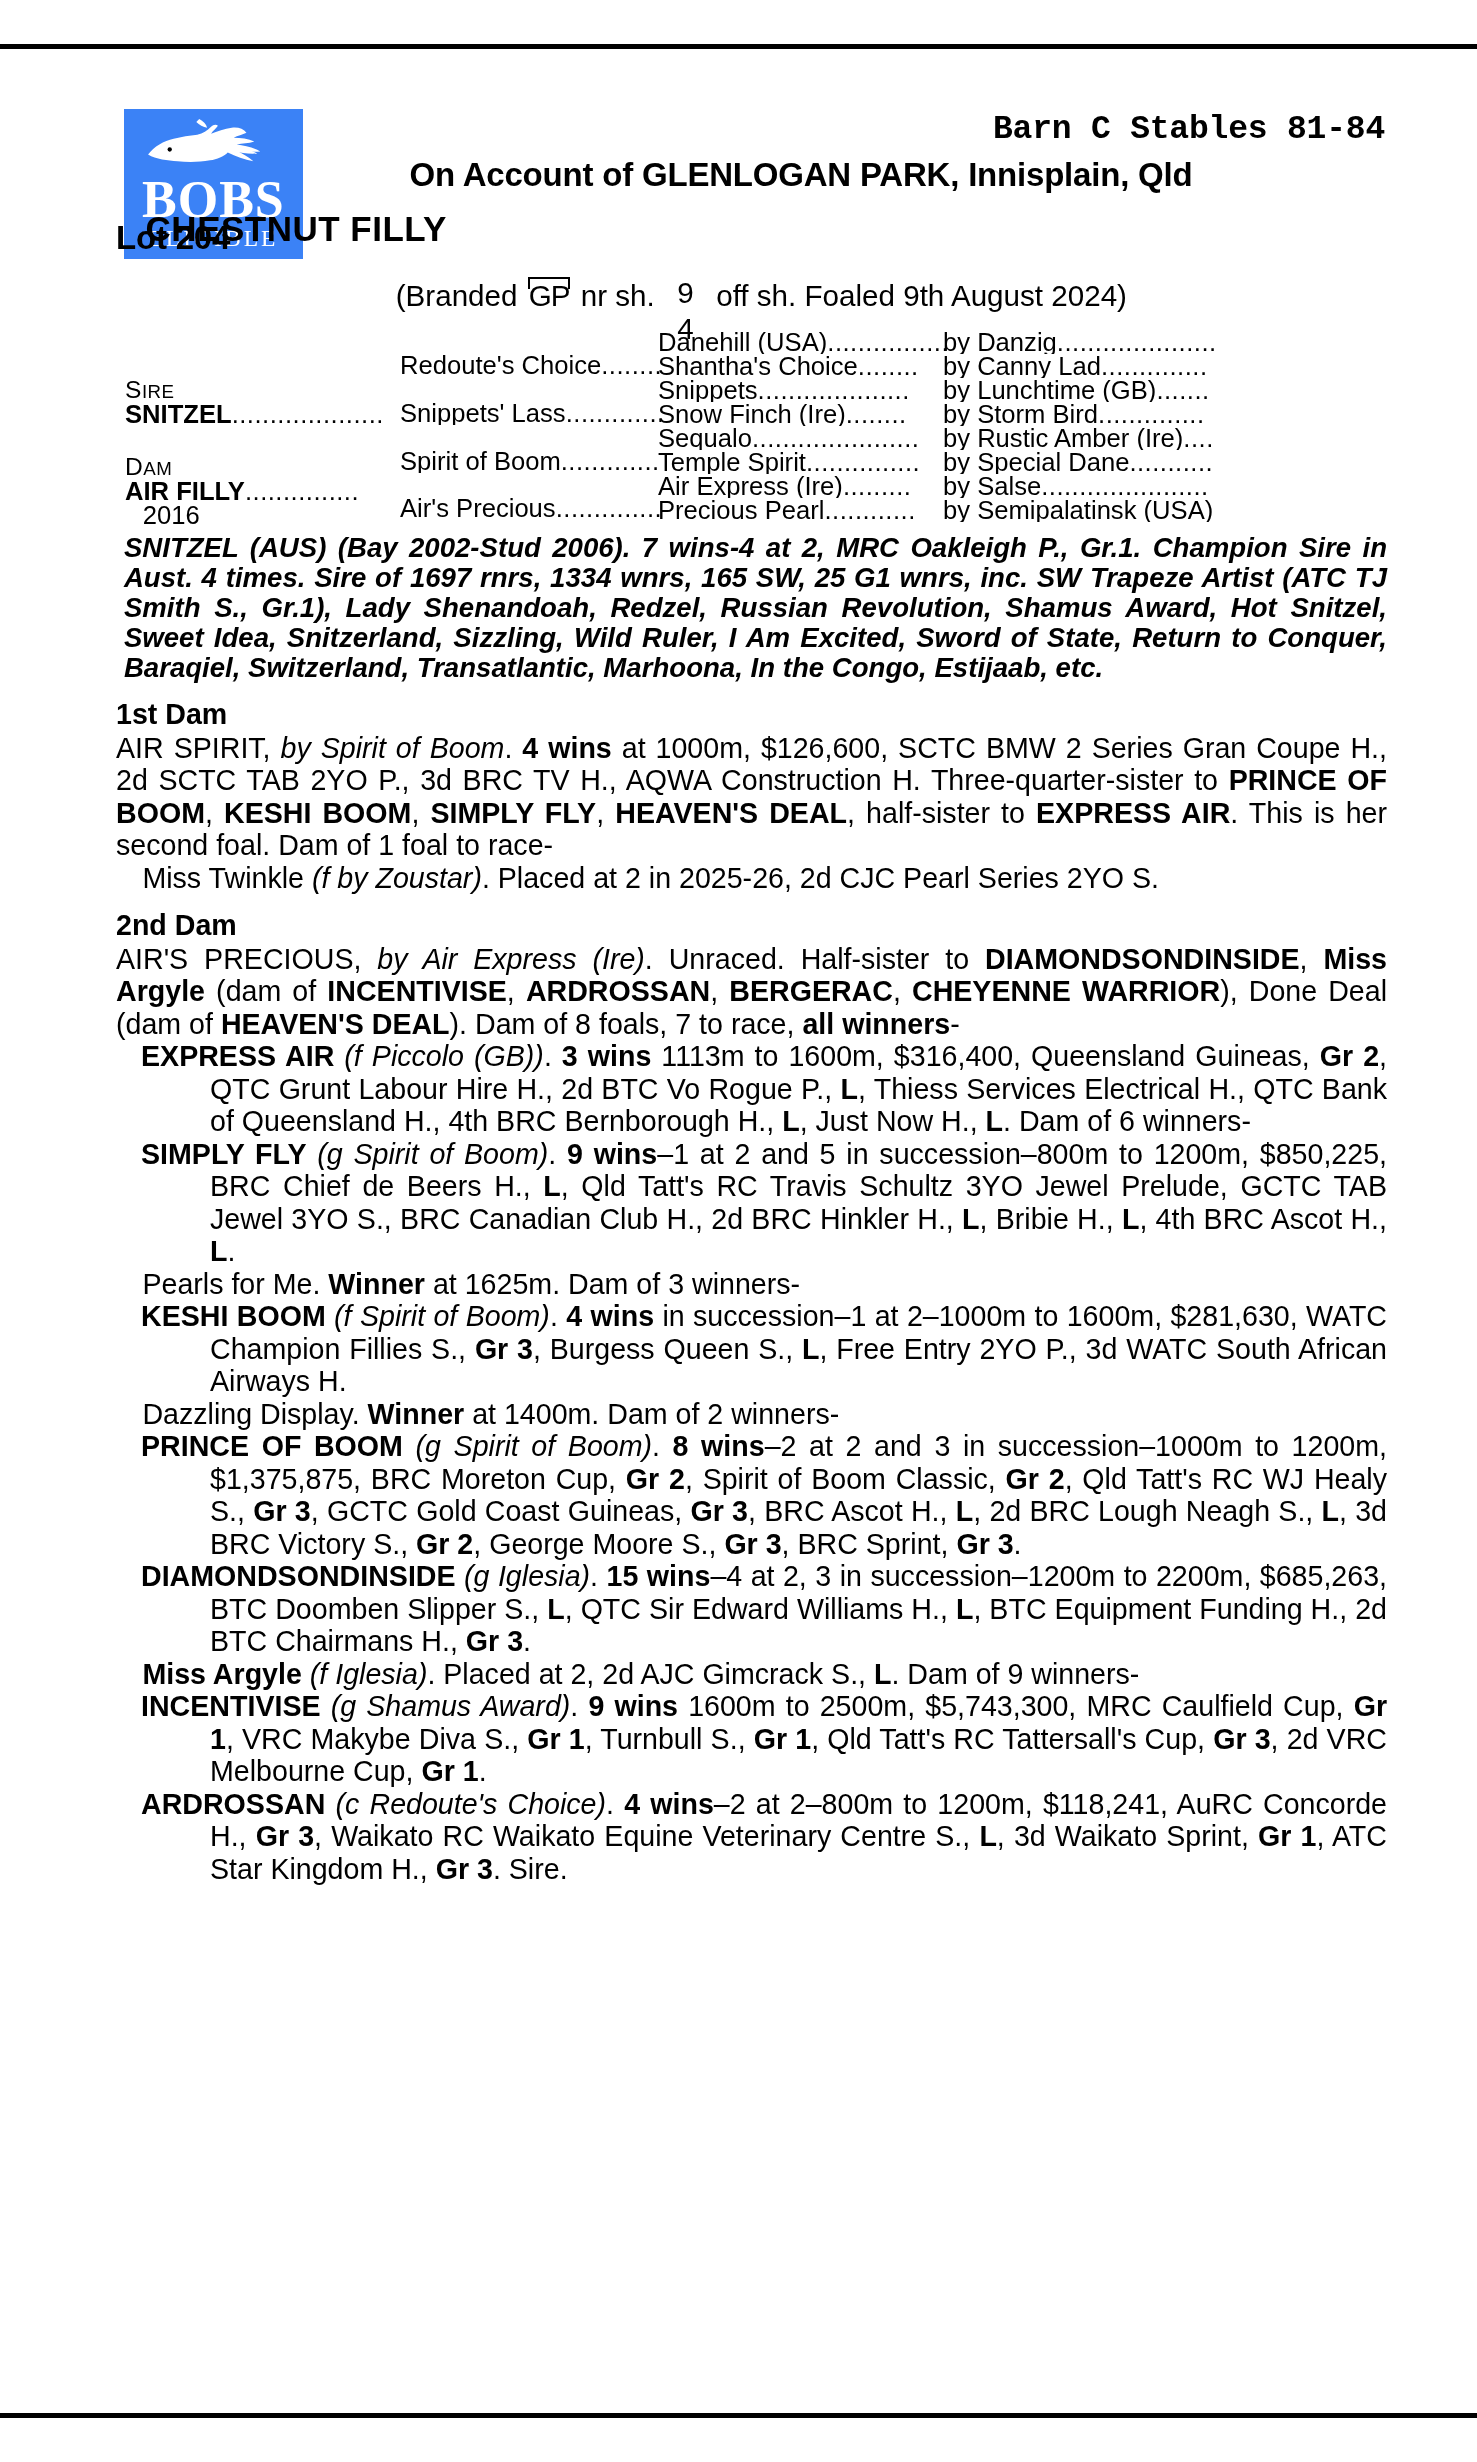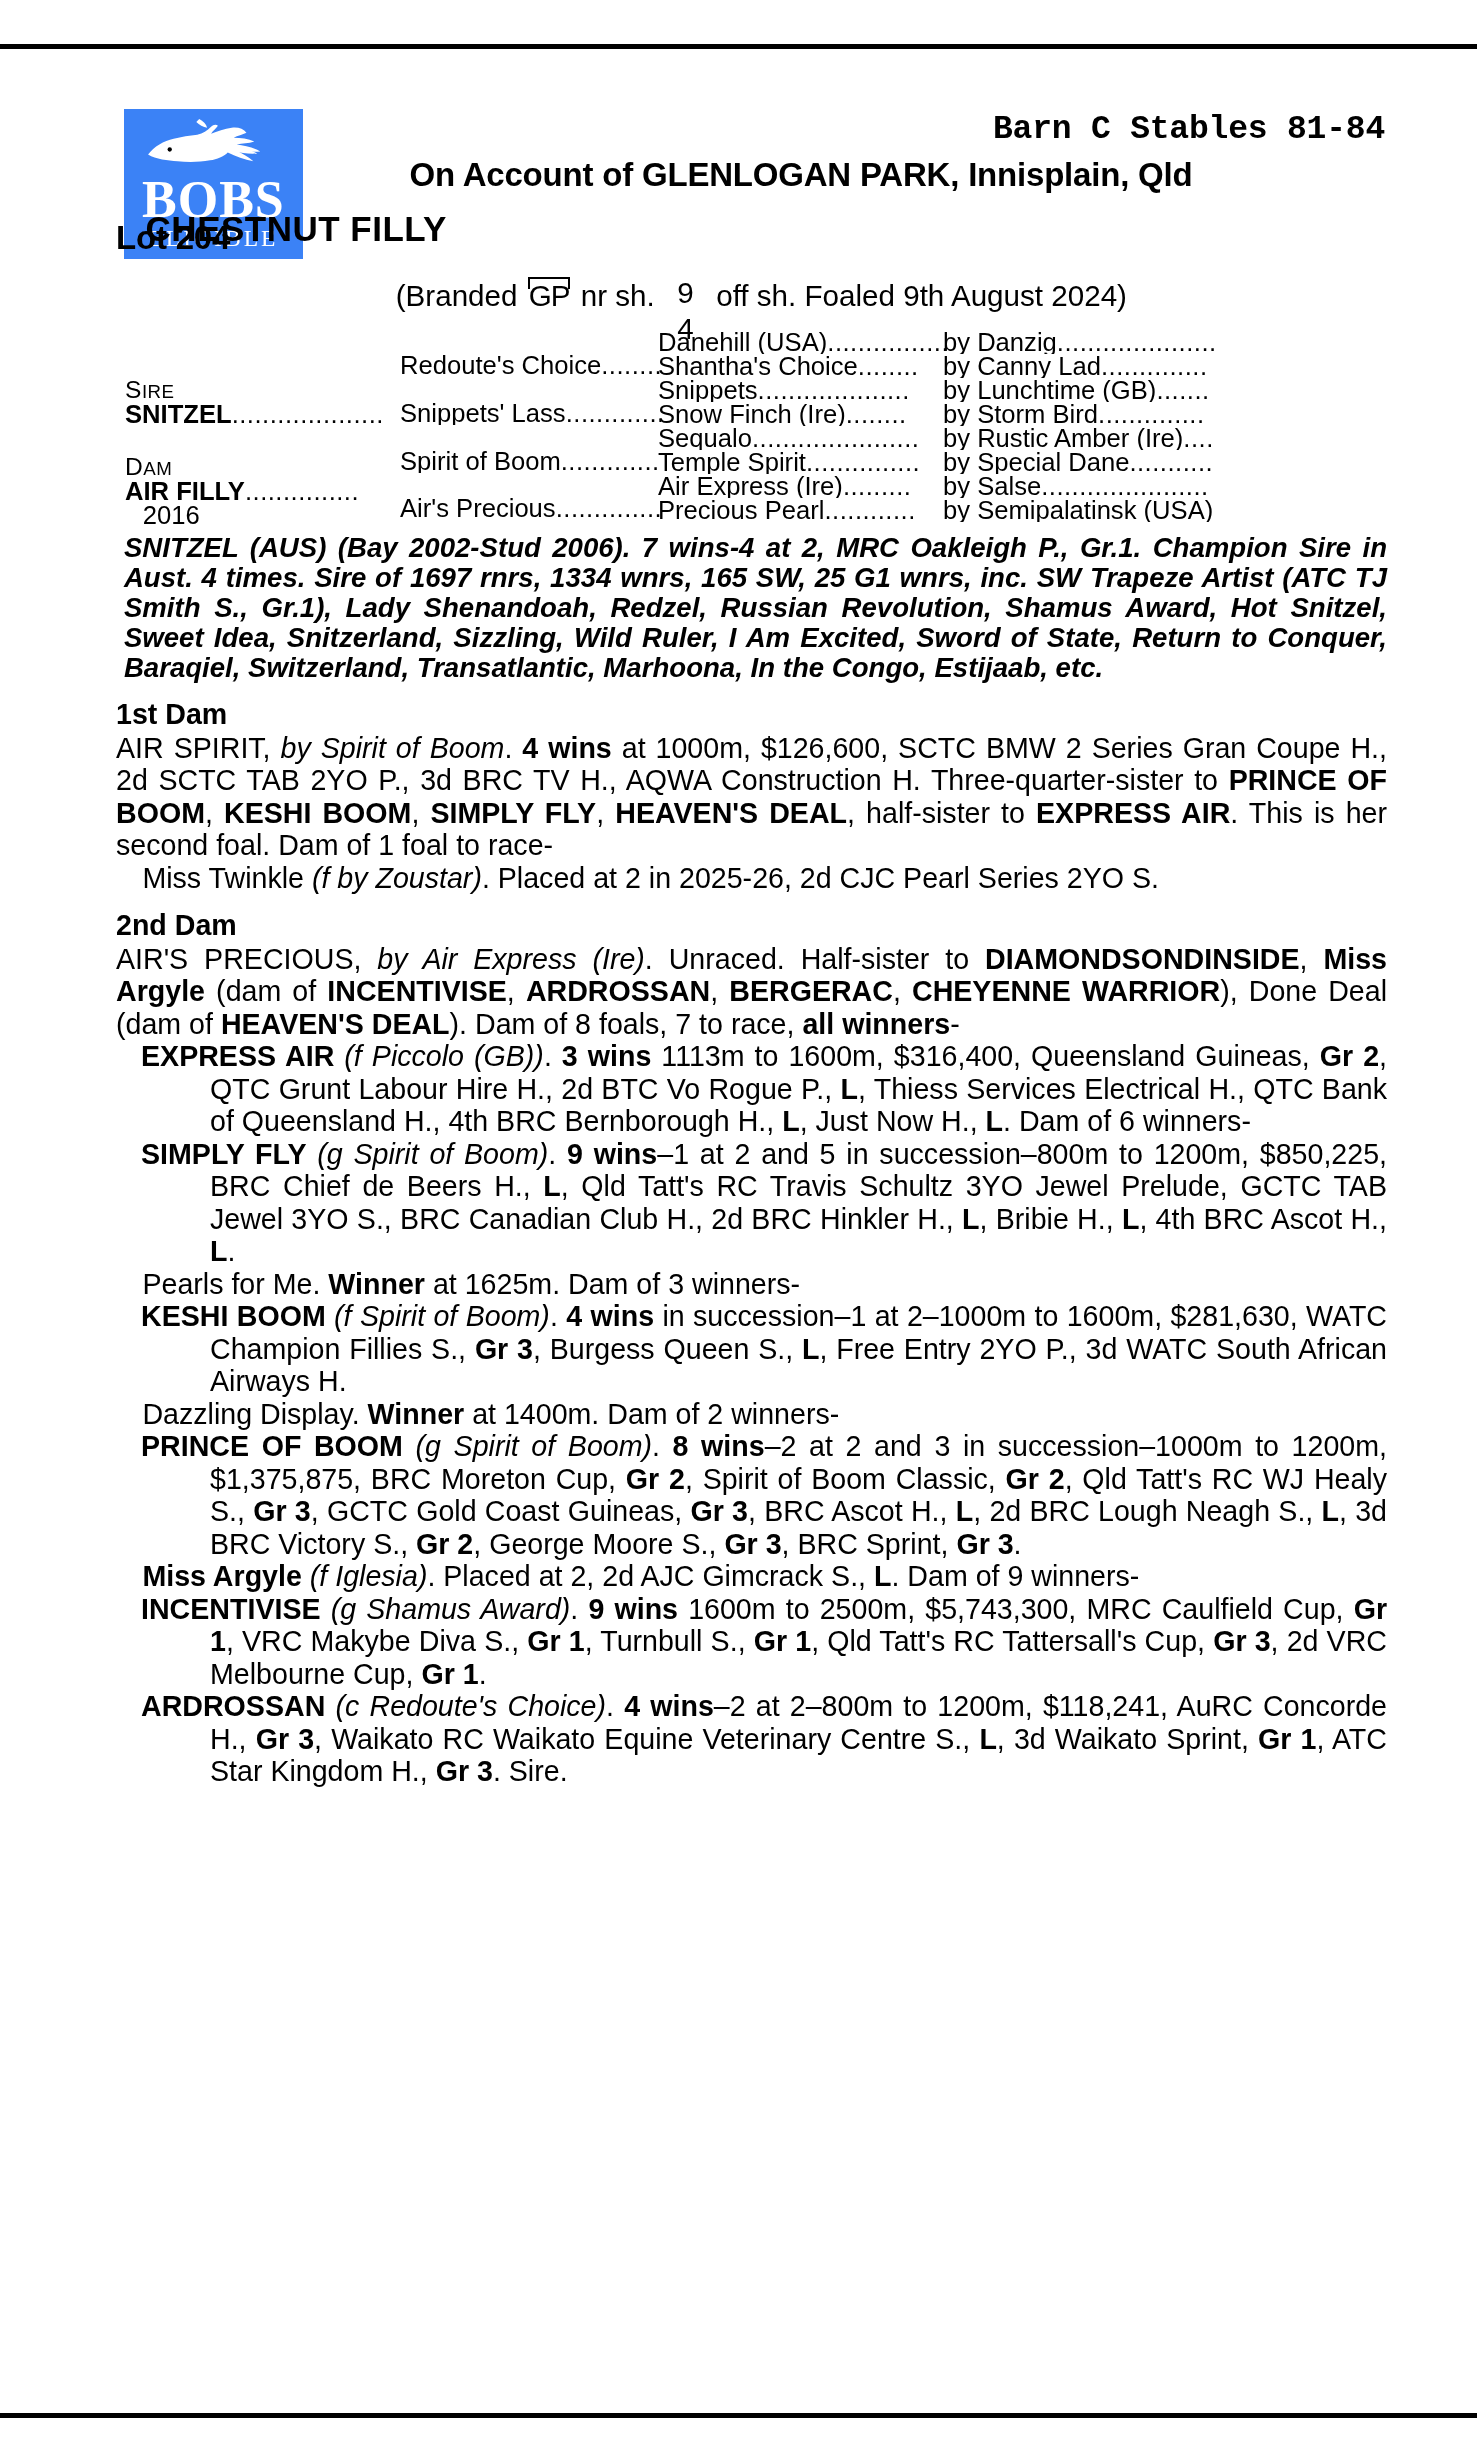--- a/index.html
+++ b/index.html
@@ -323,20 +323,21 @@
         <div class="entry lvl0">AIR SPIRIT, <i>by Spirit of Boom</i>. <b>4 wins</b> at 1000m, $126,600, SCTC BMW 2 Series Gran Coupe H., 2d SCTC TAB 2YO P., 3d BRC TV H., AQWA Construction H. Three-quarter-sister to <b>PRINCE OF BOOM</b>, <b>KESHI BOOM</b>, <b>SIMPLY FLY</b>, <b>HEAVEN'S DEAL</b>, half-sister to <b>EXPRESS AIR</b>. This is her second foal. Dam of 1 foal to race-</div>
         <div class="entry ind3">Miss Twinkle <i>(f by Zoustar)</i>. Placed at 2 in 2025-26, 2d CJC Pearl Series 2YO S.</div>
         <div class="dam-head">2nd Dam</div>
         <div class="entry lvl0">AIR'S PRECIOUS, <i>by Air Express (Ire)</i>. Unraced. Half-sister to <b>DIAMONDSONDINSIDE</b>, <b>Miss Argyle</b> (dam of <b>INCENTIVISE</b>, <b>ARDROSSAN</b>, <b>BERGERAC</b>, <b>CHEYENNE WARRIOR</b>), Done Deal (dam of <b>HEAVEN'S DEAL</b>). Dam of 8 foals, 7 to race, <b>all winners</b>-</div>
         <div class="entry ind4"><b>EXPRESS AIR</b> <i>(f Piccolo (GB))</i>. <b>3 wins</b> 1113m to 1600m, $316,400, Queensland Guineas, <b>Gr 2</b>, QTC Grunt Labour Hire H., 2d BTC Vo Rogue P., <b>L</b>, Thiess Services Electrical H., QTC Bank of Queensland H., 4th BRC Bernborough H., <b>L</b>, Just Now H., <b>L</b>. Dam of 6 winners-</div>
         <div class="entry ind4"><b>SIMPLY FLY</b> <i>(g Spirit of Boom)</i>. <b>9 wins</b>–1 at 2 and 5 in succession–800m to 1200m, $850,225, BRC Chief de Beers H., <b>L</b>, Qld Tatt's RC Travis Schultz 3YO Jewel Prelude, GCTC TAB Jewel 3YO S., BRC Canadian Club H., 2d BRC Hinkler H., <b>L</b>, Bribie H., <b>L</b>, 4th BRC Ascot H., <b>L</b>.</div>
         <div class="entry ind3">Pearls for Me. <b>Winner</b> at 1625m. Dam of 3 winners-</div>
         <div class="entry ind4"><b>KESHI BOOM</b> <i>(f Spirit of Boom)</i>. <b>4 wins</b> in succession–1 at 2–1000m to 1600m, $281,630, WATC Champion Fillies S., <b>Gr 3</b>, Burgess Queen S., <b>L</b>, Free Entry 2YO P., 3d WATC South African Airways H.</div>
         <div class="entry ind3">Dazzling Display. <b>Winner</b> at 1400m. Dam of 2 winners-</div>
         <div class="entry ind4"><b>PRINCE OF BOOM</b> <i>(g Spirit of Boom)</i>. <b>8 wins</b>–2 at 2 and 3 in succession–1000m to 1200m, $1,375,875, BRC Moreton Cup, <b>Gr 2</b>, Spirit of Boom Classic, <b>Gr 2</b>, Qld Tatt's RC WJ Healy S., <b>Gr 3</b>, GCTC Gold Coast Guineas, <b>Gr 3</b>, BRC Ascot H., <b>L</b>, 2d BRC Lough Neagh S., <b>L</b>, 3d BRC Victory S., <b>Gr 2</b>, George Moore S., <b>Gr 3</b>, BRC Sprint, <b>Gr 3</b>.</div>
+        <div class="entry ind4"><b>DIAMONDSONDINSIDE</b> <i>(g Iglesia)</i>. <b>15 wins</b>–4 at 2, 3 in succession–1200m to 2200m, $685,263, BTC Doomben Slipper S., <b>L</b>, QTC Sir Edward Williams H., <b>L</b>, BTC Equipment Funding H., 2d BTC Chairmans H., <b>Gr 3</b>.</div>
         <div class="entry ind3"><b>Miss Argyle</b> <i>(f Iglesia)</i>. Placed at 2, 2d AJC Gimcrack S., <b>L</b>. Dam of 9 winners-</div>
         <div class="entry ind4"><b>INCENTIVISE</b> <i>(g Shamus Award)</i>. <b>9 wins</b> 1600m to 2500m, $5,743,300, MRC Caulfield Cup, <b>Gr 1</b>, VRC Makybe Diva S., <b>Gr 1</b>, Turnbull S., <b>Gr 1</b>, Qld Tatt's RC Tattersall's Cup, <b>Gr 3</b>, 2d VRC Melbourne Cup, <b>Gr 1</b>.</div>
         <div class="entry ind4"><b>ARDROSSAN</b> <i>(c Redoute's Choice)</i>. <b>4 wins</b>–2 at 2–800m to 1200m, $118,241, AuRC Concorde H., <b>Gr 3</b>, Waikato RC Waikato Equine Veterinary Centre S., <b>L</b>, 3d Waikato Sprint, <b>Gr 1</b>, ATC Star Kingdom H., <b>Gr 3</b>. Sire.</div>
       </div>
 
   </div>
 </div>
 
 
 </body></html>

